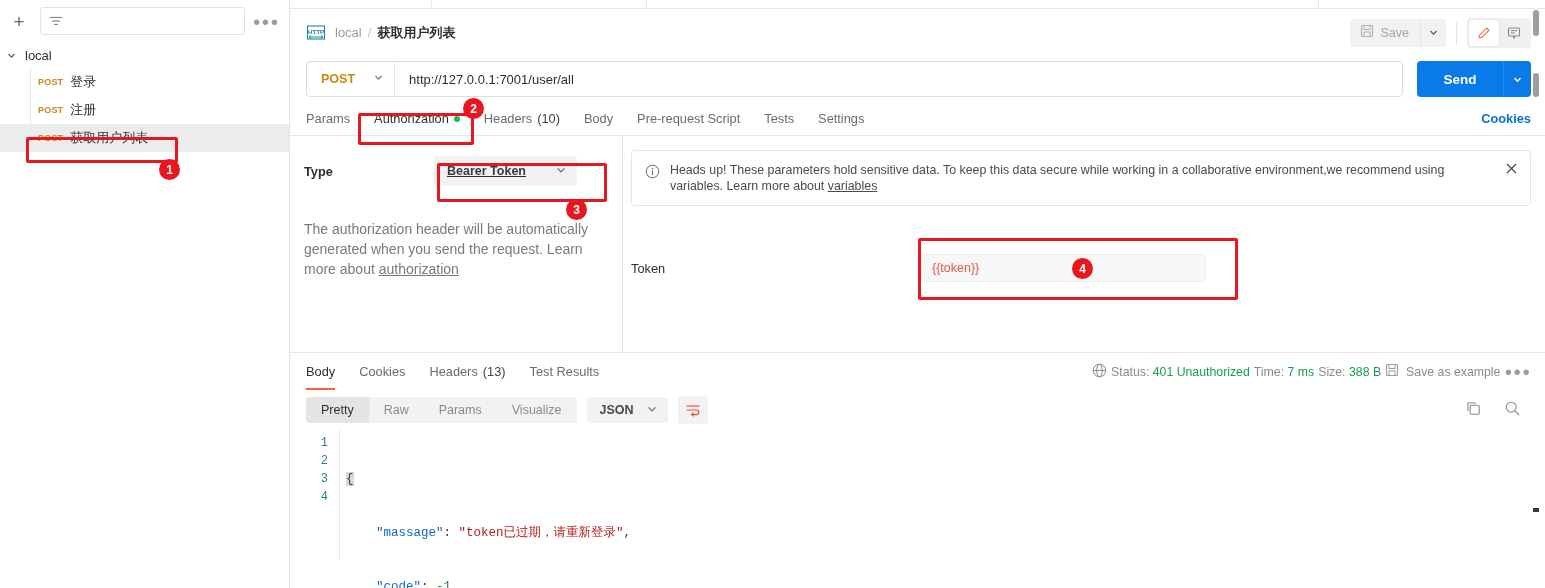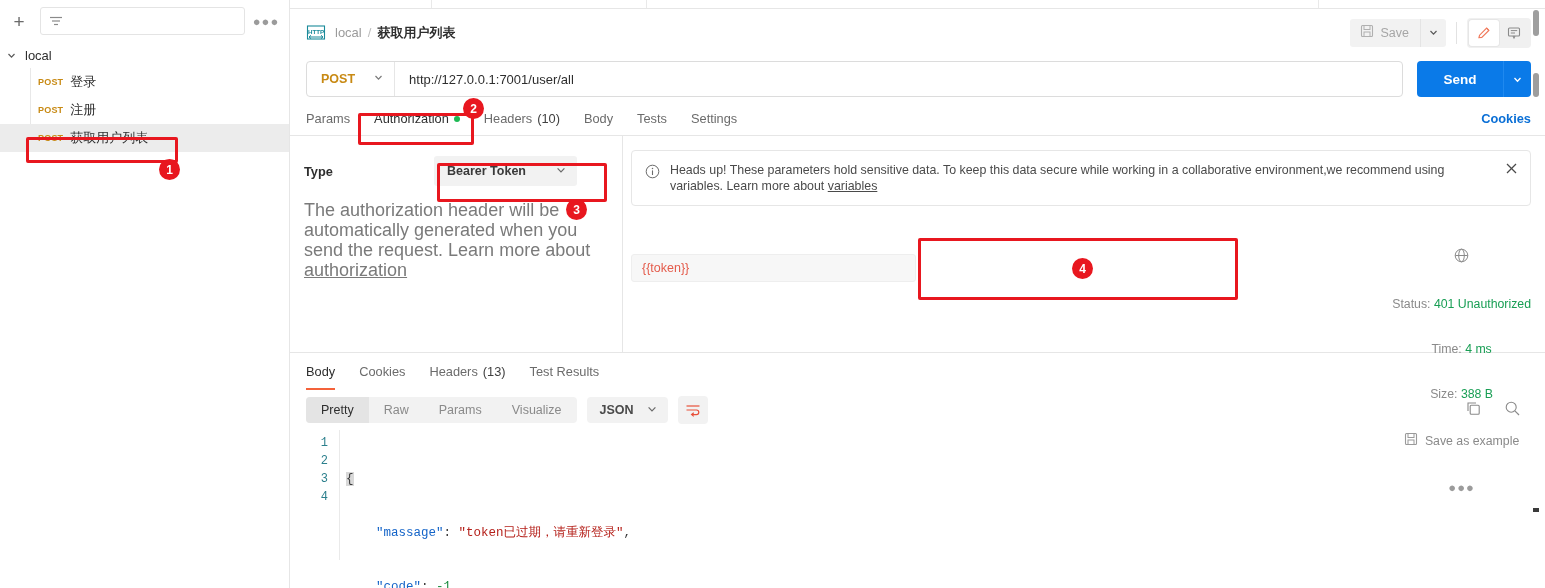--- a/index.html
+++ b/index.html
@@ -143,24 +143,24 @@
   .cookies-link { margin-left: auto; color: #0a6fd6; font-size: 12.8px; font-weight: bold; cursor: pointer; }
 
   
   .authwrap { display: flex; height: 216px; }
   .auth-left { width: 333px; flex: 0 0 333px; border-right: 1px solid #e6e6e6; padding: 18px 22px 0 14px; }
   .type-row { display: flex; align-items: center; height: 34px; }
   .type-label { font-size: 12.8px; color: #2e2e2e; font-weight: bold; width: 130px; }
   .type-sel {
     width: 143px; height: 30px; background: #f2f2f2; border-radius: 3px;
     display: flex; align-items: center; justify-content: space-between;
-    padding: 0 10px 0 13px; cursor: pointer;
+    padding: 0 10px 0 13px; cursor: pointer; text-decoration: underline;
   }
   .type-sel span { font-size: 12.5px; color: #3a3a3a; font-weight: bold; }
-  .auth-desc { margin-top: 12px; font-size: 18px; color: #7a7a7a; line-height: 20px; max-width: 292px; }
+  .auth-desc { margin-top: 31px; font-size: 14px; color: #7a7a7a; line-height: 20px; max-width: 292px; }
   .auth-desc a { color: #7a7a7a; text-decoration: underline; }
 
   .auth-right { flex: 1; padding: 14px 14px 0 8px; position: relative; }
   .heads-up {
     border: 1px solid #e6e6e6; border-radius: 4px; background: #fff;
     padding: 11px 12px 11px 13px; display: flex; gap: 10px; align-items: flex-start;
     min-height: 51px;
   }
   .hu-text { flex: 1; font-size: 12.4px; color: #4a4a4a; line-height: 16px; }
   .hu-text a { color: #4a4a4a; text-decoration: underline; }
@@ -181,21 +181,21 @@
   }
   .rsptab {
     font-size: 12.8px; color: #6b6b6b; padding: 0 12px;
     height: 37px; display: flex; align-items: center; gap: 5px; cursor: pointer; position: relative;
   }
   .rsptab:first-child { padding-left: 0; }
   .rsptab.active { color: #2e2e2e; }
   .rsptab.active:after {
     content: ""; position: absolute; left: 0; right: 12px; bottom: 0; height: 2px; background: #f4623a;
   }
-  .meta { margin-left: auto; display: flex; align-items: center; gap: 31px; flex-direction: column; }
+  .meta { margin-left: auto; display: flex; align-items: center; gap: 4px; }
   .meta-item { font-size: 12.3px; color: #8a8a8a; }
   .meta-item b { color: #189e54; font-weight: normal; }
   .meta-save { display: flex; align-items: center; gap: 7px; color: #8a8a8a; font-size: 12.3px; cursor: pointer; }
   .meta-dots { color: #9b9b9b; letter-spacing: 1px; font-size: 13px; cursor: pointer; }
 
   .fmtbar { display: flex; align-items: center; height: 40px; padding: 0 14px 0 16px; gap: 10px; }
   .seg { display: flex; align-items: stretch; background: #f2f2f2; border-radius: 4px; overflow: hidden; }
   .seg-item {
     height: 26px; padding: 8px 15px; display: flex; align-items: center;
     font-size: 12.5px; color: #8a8a8a; cursor: pointer;
@@ -382,20 +382,23 @@
         <span class="dot-green"></span>
       </div>
       <div class="rtab">
         <span>Headers</span>
         <span class="cnt-green">(10)</span>
       </div>
       <div class="rtab">
         <span>Body</span>
       </div>
       <div class="rtab">
+        <span>Pre-request Script</span>
+      </div>
+      <div class="rtab">
         <span>Tests</span>
       </div>
       <div class="rtab">
         <span>Settings</span>
       </div>
       <div class="cookies-link">Cookies</div>
     </div>
 
     <div class="authwrap">
       <div class="auth-left">
@@ -429,20 +432,21 @@
           </div>
           <div class="hu-close">
             <svg width="13" height="13" viewBox="0 0 13 13">
               <line x1="2" y1="2" x2="11" y2="11" stroke="#4a4a4a" stroke-width="1.2"></line>
               <line x1="11" y1="2" x2="2" y2="11" stroke="#4a4a4a" stroke-width="1.2"></line>
             </svg>
           </div>
         </div>
 
         <div class="token-row">
+          <div class="token-label">Token</div>
           <div class="token-input">{{token}}</div>
         </div>
       </div>
     </div>
 
     <div class="respdiv"></div>
 
     <div class="resptabs">
       <div class="rsptab active">
         <span>Body</span>
@@ -465,21 +469,21 @@
             <ellipse cx="7.5" cy="7.5" rx="2.8" ry="6.3" fill="none" stroke="#8a8a8a" stroke-width="1"></ellipse>
             <line x1="1.3" y1="7.5" x2="13.7" y2="7.5" stroke="#8a8a8a" stroke-width="1"></line>
           </svg>
         </span>
         <span class="meta-item">
           <span>Status:</span>
           <b>401 Unauthorized</b>
         </span>
         <span class="meta-item">
           <span>Time:</span>
-          <b>4 ms</b>
+          <b>7 ms</b>
         </span>
         <span class="meta-item">
           <span>Size:</span>
           <b>388 B</b>
         </span>
         <span class="meta-save">
           <span>
             <svg width="14" height="14" viewBox="0 0 14 14">
               <rect x="1.5" y="1.5" width="11" height="11" rx="1" fill="none" stroke="#9a9a9a" stroke-width="1.1"></rect>
               <rect x="4" y="1.5" width="6" height="4" fill="none" stroke="#9a9a9a" stroke-width="1"></rect>

